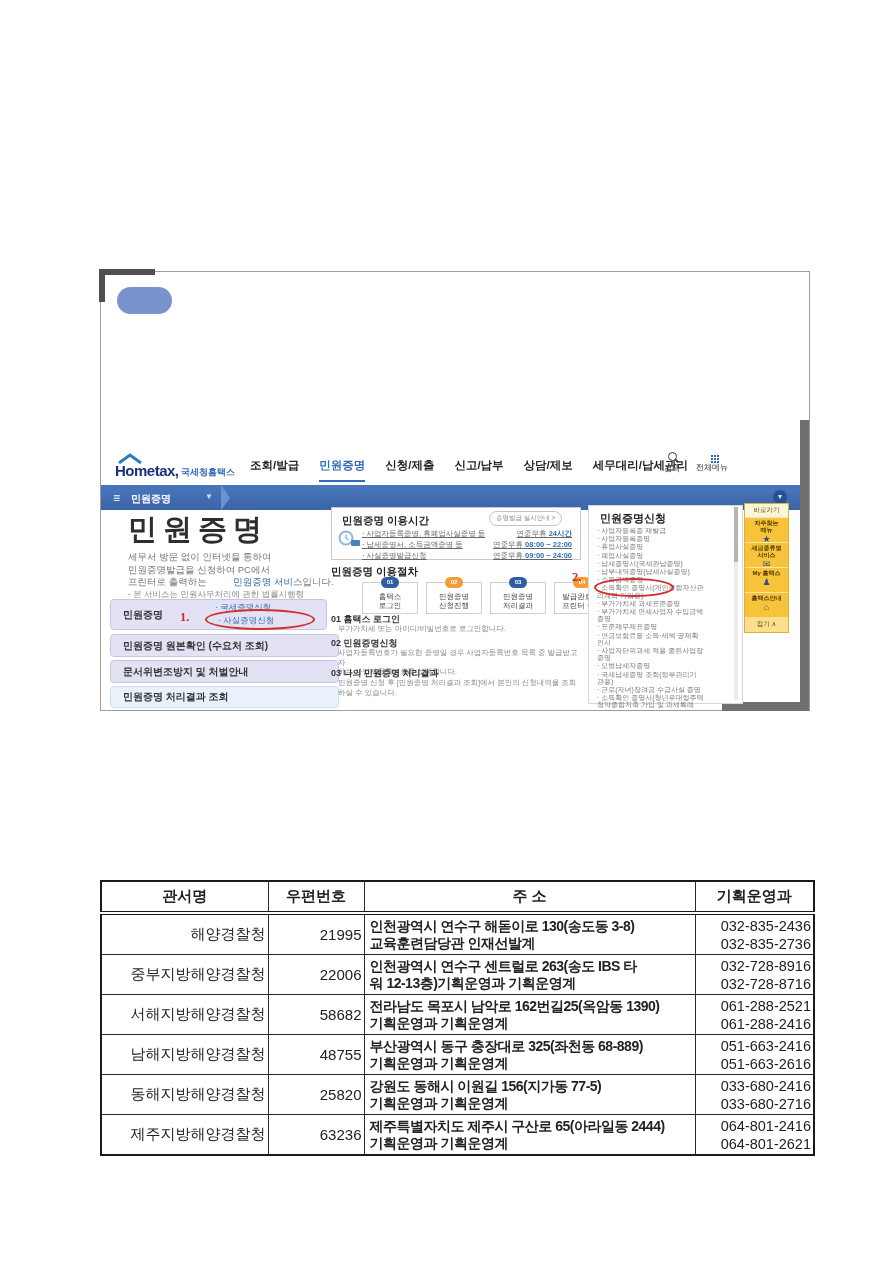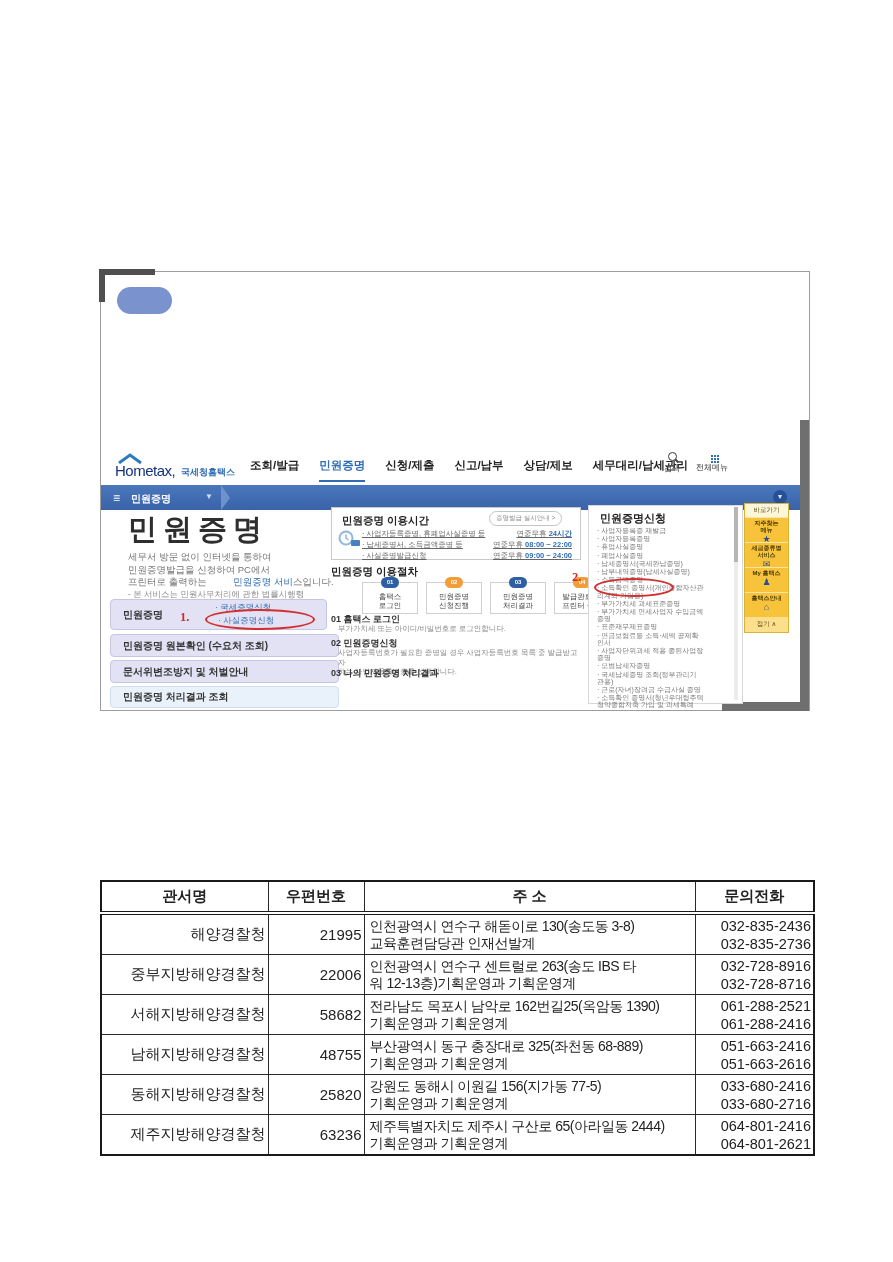--- a/index.html
+++ b/index.html
@@ -13,21 +13,21 @@
   .corner-h{left:99px;top:269px;width:56px;height:6px;background:#4f4f4f;}
   .corner-v{left:99px;top:269px;width:6px;height:33px;background:#4f4f4f;}
   .pill{left:117px;top:287px;width:55px;height:27px;border-radius:14px;background:#7a93ce;}
 
   
   .shadow-r{left:800px;top:420px;width:9px;height:291px;background:#6f6f6f;}
   .shadow-b{left:722px;top:702px;width:87px;height:9px;background:#6f6f6f;}
 
   
   .ht-logo{left:115px;top:453px;width:130px;height:30px;}
-  .ht-logo .brand{position:absolute;left:0;top:9px;font-size:15px;font-weight:normal;color:#16327d;letter-spacing:-.5px;}
+  .ht-logo .brand{position:absolute;left:0;top:9px;font-size:15px;font-weight:bold;color:#16327d;letter-spacing:-.5px;}
   .ht-logo .suffix{position:absolute;left:66px;top:13px;font-size:9px;font-weight:bold;color:#2f6db5;}
   .ht-nav{left:250px;top:458px;display:flex;gap:20px;font-size:11.5px;font-weight:bold;color:#222;}
   .ht-nav .nav-item{cursor:pointer;padding-bottom:7px;}
   .ht-nav .active{color:#2f6db5;border-bottom:2px solid #2f6db5;}
   .ht-util{left:664px;top:452px;display:flex;gap:16px;}
   .util-item{display:flex;flex-direction:column;align-items:center;gap:2px;font-size:8px;color:#333;cursor:pointer;}
   .search-glyph{width:7px;height:7px;border:1.5px solid #3a3a3a;border-radius:50%;position:relative;}
   .search-glyph::after{content:'';position:absolute;width:4px;height:1.5px;background:#3a3a3a;right:-3px;bottom:-1px;transform:rotate(45deg);}
   .grid-glyph{width:2px;height:2px;background:#2f6db5;margin:3px;
     box-shadow:0 0 #2f6db5,3px 0 #2f6db5,6px 0 #2f6db5,0 3px #2f6db5,3px 3px #2f6db5,6px 3px #2f6db5,0 6px #2f6db5,3px 6px #2f6db5,6px 6px #2f6db5;}
@@ -85,21 +85,21 @@
   .ql-item .qicon{font-size:9px;color:#2c4f8a;line-height:10px;}
   .ql-collapse{background:#fbdf8d;font-size:6.5px;color:#5a4a10;text-align:center;padding:3px 0;cursor:pointer;}
 
   
   .office-table{left:100px;top:880px;width:713px;border-collapse:collapse;table-layout:fixed;
     font-family:"Liberation Sans","DejaVu Sans",sans-serif;}
   .office-table th,.office-table td{border:1px solid #2a2a2a;color:#222;}
   .office-table{border:2px solid #1a1a1a;}
   .office-table th{height:27px;font-size:15px;font-weight:bold;border-bottom:4px double #1a1a1a;}
   .office-table td{height:39px;font-size:15px;text-align:right;padding:0 2px;}
-  .office-table td.addr{text-align:left;font-size:14px;line-height:17px;padding-left:5px;letter-spacing:-0.5px;}
+  .office-table td.addr{text-align:left;font-size:14px;line-height:17px;padding-left:5px;letter-spacing:-0.5px;font-weight:bold;}
   .office-table td.tel{font-size:14.5px;line-height:18px;}
 </style>
 </head>
 <body>
 
 <div class="page">
 
   <div class="abs figure-box"></div>
   <div class="abs corner-h"></div>
   <div class="abs corner-v"></div>
@@ -210,20 +210,22 @@
 프린터 출력</div>
     </div>
   </div>
 
   <div class="abs detail-head" style="left:331px;top:613px;">01 홈택스 로그인</div>
   <div class="abs detail-body ml" style="left:338px;top:624px;width:240px;">부가가치세 또는 아이디/비밀번호로 로그인합니다.</div>
   <div class="abs detail-head" style="left:331px;top:637px;">02 민원증명신청</div>
   <div class="abs detail-body ml" style="left:338px;top:648px;width:240px;">사업자등록번호가 필요한 증명일 경우 사업자등록번호 목록 중 발급받고자
 하는 사업자등록번호를 선택합니다.</div>
   <div class="abs detail-head" style="left:331px;top:667px;">03 나의 민원증명 처리결과</div>
+  <div class="abs detail-body ml" style="left:338px;top:678px;width:240px;">민원증명 신청 후 [민원증명 처리결과 조회]에서 본인의 신청내역을 조회
+하실 수 있습니다.</div>
 
   <div class="abs cert-box"></div>
   <div class="abs cert-title">민원증명신청</div>
   <div class="abs cert-list">
     <div class="cert-item ml">사업자등록증 재발급</div>
     <div class="cert-item ml">사업자등록증명</div>
     <div class="cert-item ml">휴업사실증명</div>
     <div class="cert-item ml">폐업사실증명</div>
     <div class="cert-item ml">납세증명서(국세완납증명)</div>
     <div class="cert-item ml">납부내역증명(납세사실증명)</div>
@@ -281,21 +283,21 @@
         <col style="width:167px">
         <col style="width:96px">
         <col style="width:331px">
         <col style="width:119px">
       </colgroup>
     <thead>
       <tr>
         <th>관서명</th>
         <th>우편번호</th>
         <th>주  소</th>
-        <th>문의전화</th>
+        <th>기획운영과</th>
       </tr>
     </thead>
     <tbody>
       <tr>
         <td>해양경찰청</td>
           <td>21995</td>
         <td class="addr ml">인천광역시 연수구 해돋이로 130(송도동 3-8)
 교육훈련담당관 인재선발계</td>
           <td class="tel ml">032-835-2436
 032-835-2736</td>

